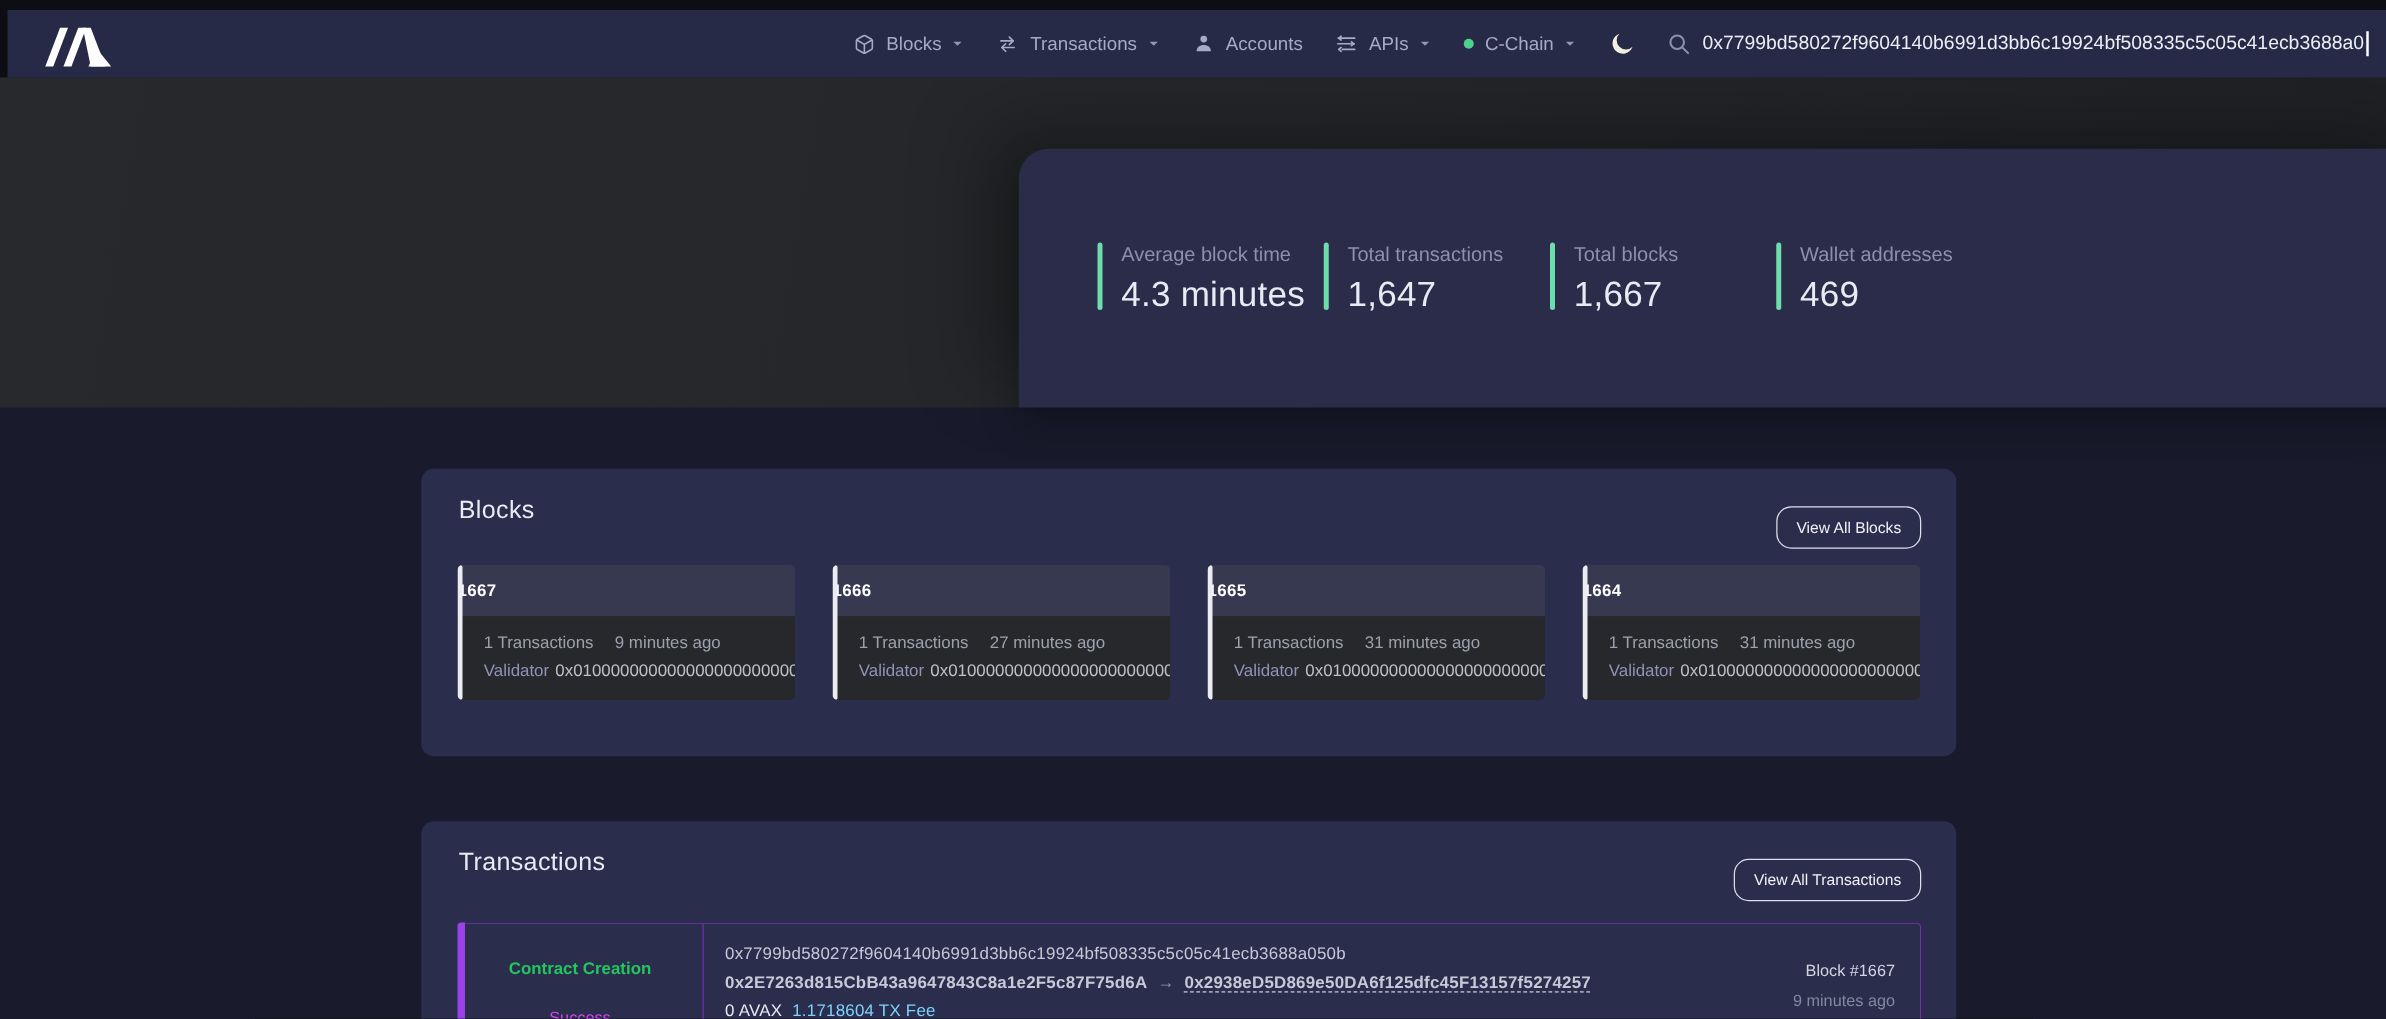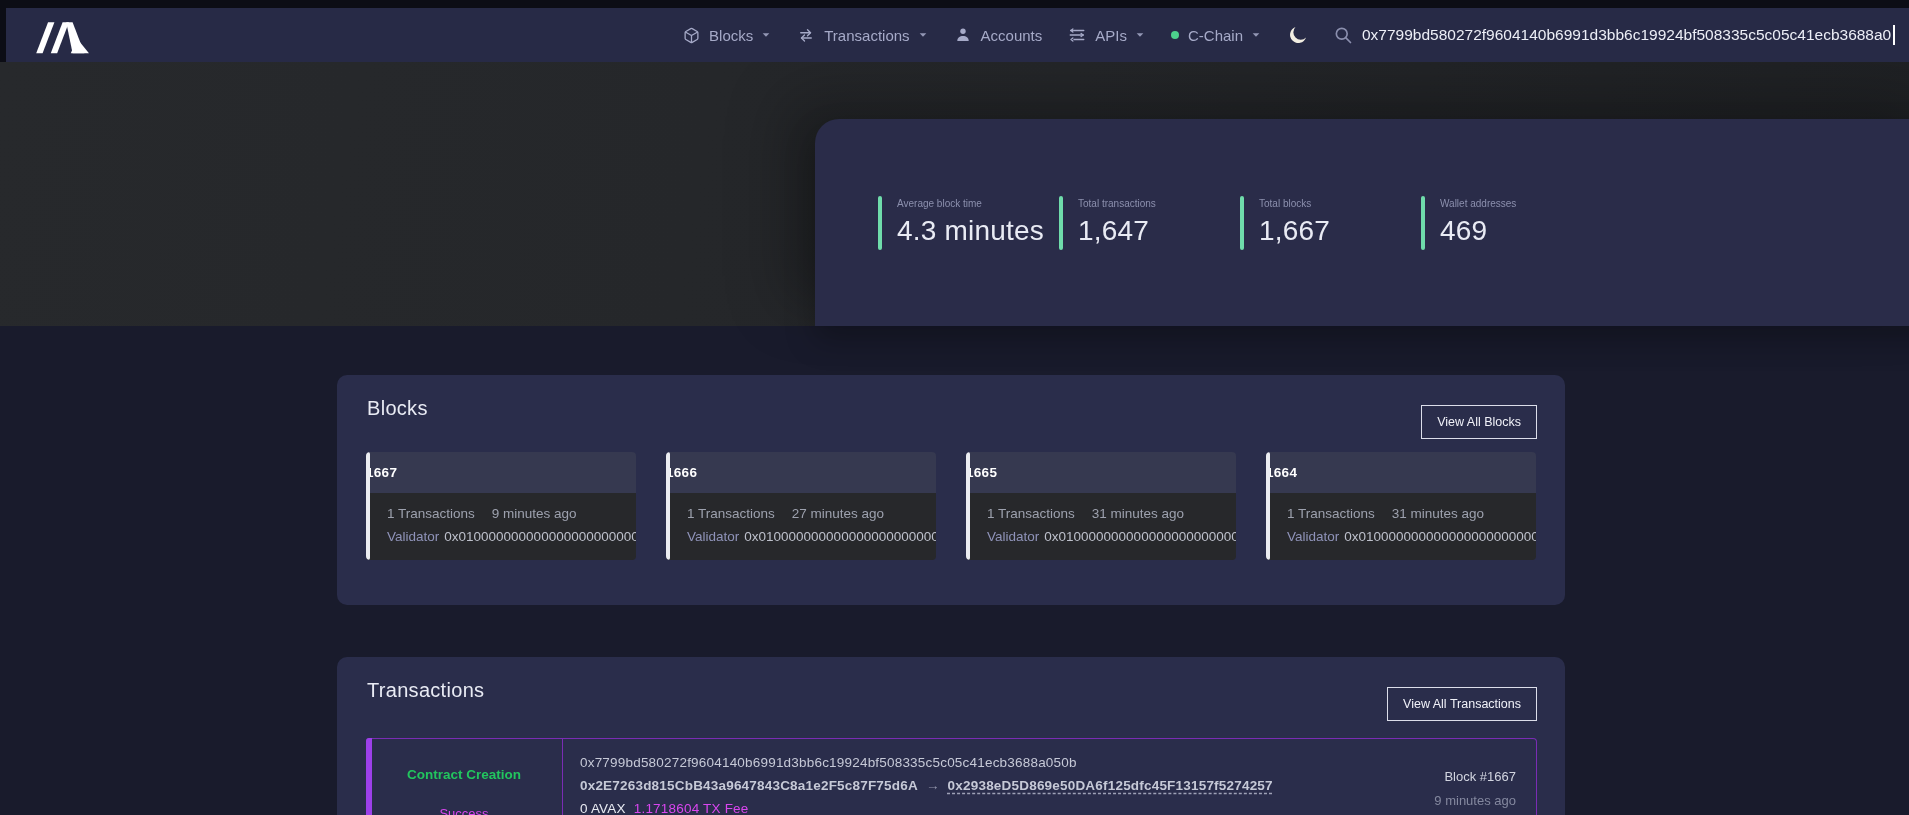--- a/index.html
+++ b/index.html
@@ -28,27 +28,27 @@
 
   
   .hero { position:absolute; left:0; top:62px; width:1909px; height:264px;
           background:linear-gradient(100deg,#27292c 0%,#242629 55%,#1f2124 100%); }
   .stats-panel { position:absolute; left:815px; top:57px; width:1140px; height:207px;
                  background:#2a2c49; border-radius:24px 0 0 0;
                  box-shadow:-30px -22px 60px rgba(0,0,0,.25), 0 14px 30px rgba(0,0,0,.25);
                  display:flex; align-items:center; padding-left:63px; }
   .stat { display:flex; gap:15px; width:181px; flex:0 0 auto; }
   .stat-bar { width:4px; height:54px; border-radius:2px; background:#6fdcab; flex:0 0 auto; }
-  .stat-label { font-size:10px; color:#8c90ae; margin-top:2px; }
+  .stat-label { font-size:16px; color:#8c90ae; margin-top:2px; }
   .stat-value { font-size:28px; font-weight:300; color:#e9ebf4; margin-top:6px; letter-spacing:.2px; white-space:nowrap; }
 
   
   .panel { position:absolute; background:#2a2d4b; border-radius:10px; }
   .panel-title { position:absolute; left:30px; top:22px; font-size:20px; font-weight:400; color:#e9ebf4; letter-spacing:.3px; }
-  .view-all { position:absolute; right:28px; top:30px; background:transparent; border:1px solid #dcdeea; border-radius:0;
+  .view-all { position:absolute; right:28px; top:30px; background:transparent; border:1px solid #dcdeea; border-radius:12px;
               color:#f0f1f8; font-size:12.5px; font-family:inherit; padding:9px 15px; cursor:pointer; white-space:nowrap; }
 
   .blocks-panel { left:337px; top:375px; width:1228px; height:230px; }
   .cards { position:absolute; left:29px; top:77px; display:flex; gap:30px; }
   .card { position:relative; width:270px; height:108px; border-radius:4px; overflow:hidden; cursor:pointer; }
   .card-bar { position:absolute; left:0; top:0; width:4px; height:108px; background:#ebecf1; z-index:2; border-radius:2px; }
   .card-head { height:41px; background:#363950; display:flex; align-items:center; }
   .card-num { font-size:13.5px; font-weight:700; color:#ffffff; letter-spacing:.3px; }
   .card-body { height:67px; background:#27282b; padding:13px 0 0 21px; }
   .card-line1 { font-size:13.5px; color:#9da1ae; white-space:nowrap; }
@@ -65,21 +65,21 @@
   .tx-bar { position:absolute; left:0; top:-1px; width:6px; height:114px; background:#9c40ea; border-radius:3px 0 0 3px; }
   .tx-type { font-size:13.5px; font-weight:600; color:#22c55e; }
   .tx-status { font-size:13px; color:#d946ef; margin-top:24px; }
   .tx-body { position:relative; flex:1; padding:16px 0 0 17px; }
   .tx-line { font-size:13.5px; color:#c6c9d7; letter-spacing:.2px; white-space:nowrap; }
   .tx-route { margin-top:8px;font-weight:bold; }
   .tx-arrow { color:#9497ae; margin:0 8px; }
   .tx-to { text-decoration:underline; text-decoration-style:dashed; text-decoration-color:#9ea1b6; text-underline-offset:3px; cursor:pointer; }
   .tx-amt-line { margin-top:8px; }
   .tx-amount { color:#e8eaf2; font-weight:500; }
-  .tx-fee { color:#d946ef; margin-left:8px; }
+  .tx-fee { color:#7dd3fc; margin-left:8px; }
   .tx-meta { position:absolute; right:20px; top:30px; text-align:right; }
   .tx-block { font-size:13px; color:#d2d5e0; cursor:pointer; }
   .tx-age { font-size:13px; color:#84889f; margin-top:9px; }
 
   .icon { display:flex; align-items:center; }
 </style>
 </head>
 <body>
 
 <div class="stage">

